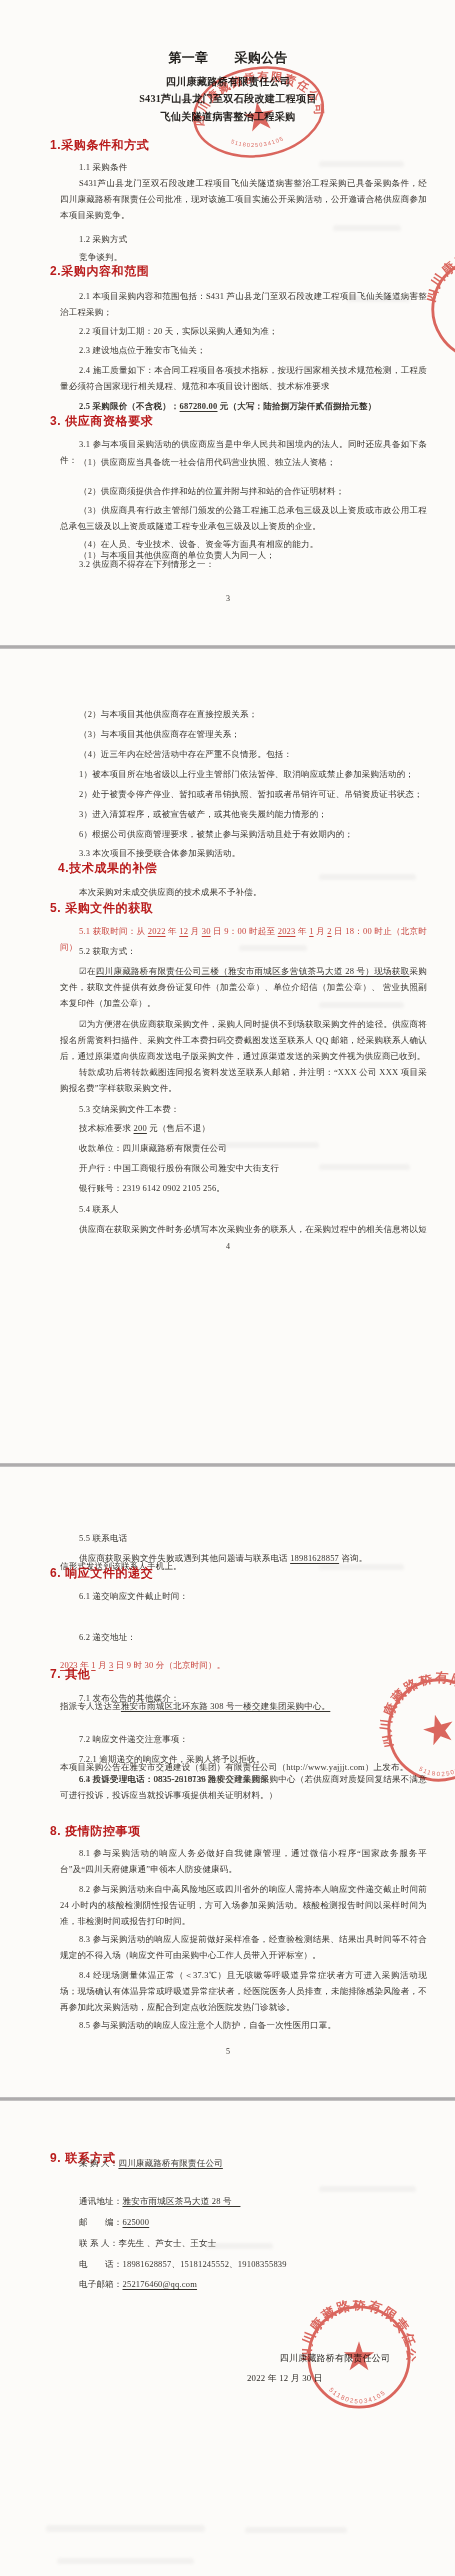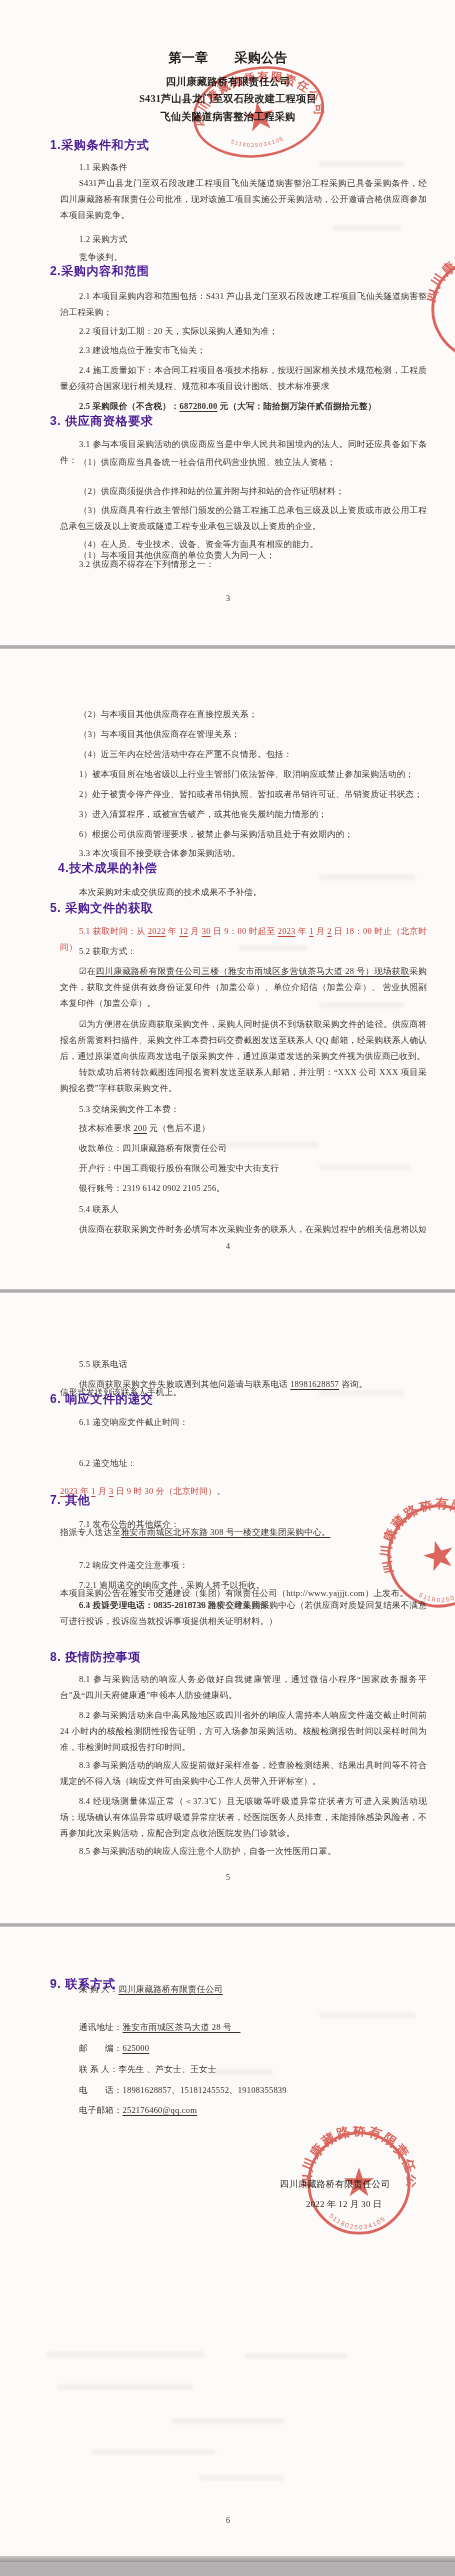--- a/index.html
+++ b/index.html
@@ -4,28 +4,28 @@
 <style>
   html,body{margin:0;padding:0;background:#b3b1b2;}
   .doc{width:456px;position:relative;font-family:"Liberation Serif",serif;}
   .page{position:relative;width:456px;background:#fcfbf9;overflow:hidden;}
   .gap{height:4px;background:linear-gradient(#c6c4c5,#a5a3a4,#cdcbcc);}
   .blk{position:absolute;left:60px;width:367px;font-family:"Liberation Serif",serif;
        font-size:8.5px;line-height:16px;letter-spacing:0.2px;color:#37342f;
        text-align:justify;text-indent:19px;}
   .blk.ni{text-indent:0;margin-top:48px;}
   .blk.h{left:50px;width:376px;text-indent:0;font-family:"Liberation Sans",sans-serif;
-         font-size:12px;font-weight:700;letter-spacing:0.6px;color:#4c1d95;line-height:15px;}
+         font-size:12px;font-weight:700;letter-spacing:0.6px;color:#b91c1c;line-height:15px;}
   .blk.title{left:0;width:456px;text-align:center;text-indent:0;
          font-family:"Liberation Sans",sans-serif;font-size:13px;font-weight:700;color:#201e1b;}
   .blk.sub{left:0;width:456px;text-align:center;text-indent:0;
          font-size:10.2px;font-weight:700;color:#2a2724;}
   .blk.num{left:0;width:456px;text-align:center;text-indent:0;font-size:8px;}
   .blk.sig{left:261px;width:148px;text-align:center;text-indent:0;font-size:9px;color:#2e2b27;}
-  .blk.date{left:270px;width:148px;text-align:center;text-indent:0;font-size:8.8px;color:#2e2b27;}
+  .blk.date{left:247px;width:148px;text-indent:0;font-size:8.8px;color:#2e2b27;}
   .blk.red{color:#c8433c;}
   .blk.bold{font-weight:700;}
   .u{text-decoration:underline;text-underline-offset:2.3px;}
   .stamp{position:absolute;mix-blend-mode:multiply;opacity:.82;}
   .stxt{fill:#d6473d;font-weight:700;font-family:"Liberation Serif",serif;}
   .snum{fill:#d6473d;font-family:"Liberation Sans",sans-serif;}
   .smudge{position:absolute;background:#8e8c90;opacity:.09;filter:blur(1.7px);border-radius:2.8px;}
   .bottom-edge{position:absolute;bottom:0;left:0;right:0;height:6.3px;
        background:linear-gradient(#cbc9c7,#9b9997);}
 </style>
@@ -82,21 +82,21 @@
     <svg class="stamp" style="left:426px;top:252px;transform:rotate(12deg)" width="114" height="114" viewBox="0 0 200 200">
       <circle cx="100" cy="100" r="88" fill="none" stroke="#d6473d" stroke-width="5"></circle>
       <path id="arc-b1" d="M 16 120 A 86 86 0 1 1 184 120" fill="none"></path>
       <text class="stxt" font-size="23" letter-spacing="3"><textPath href="#arc-b1" startOffset="4%">四川康藏路桥有限责任公司</textPath></text>
       <use href="#star5" x="70" y="72" width="60" height="57"></use>
     </svg>
   </section>
 
   <div class="gap"></div>
 
-  <section class="page" style="height:640px">
+  <section class="page" style="height:814px">
     <div class="blocks">
         <div class="blk p" style="top: 57px;">（2）与本项目其他供应商存在直接控股关系；</div>
         <div class="blk p" style="top: 77px;">（3）与本项目其他供应商存在管理关系；</div>
         <div class="blk p" style="top: 97px;">（4）近三年内在经营活动中存在严重不良情形。包括：</div>
         <div class="blk p" style="top: 117px;">1）被本项目所在地省级以上行业主管部门依法暂停、取消响应或禁止参加采购活动的；</div>
         <div class="blk p" style="top: 137px;">2）处于被责令停产停业、暂扣或者吊销执照、暂扣或者吊销许可证、吊销资质证书状态；</div>
         <div class="blk p" style="top: 157px;">3）进入清算程序，或被宣告破产，或其他丧失履约能力情形的；</div>
         <div class="blk p" style="top: 177px;">6）根据公司供应商管理要求，被禁止参与采购活动且处于有效期内的；</div>
         <div class="blk p" style="top: 196px;">3.3 本次项目不接受联合体参加采购活动。</div>
         <div class="blk h" style="top: 212px; margin-left: 8px;">4.技术成果的补偿</div>

